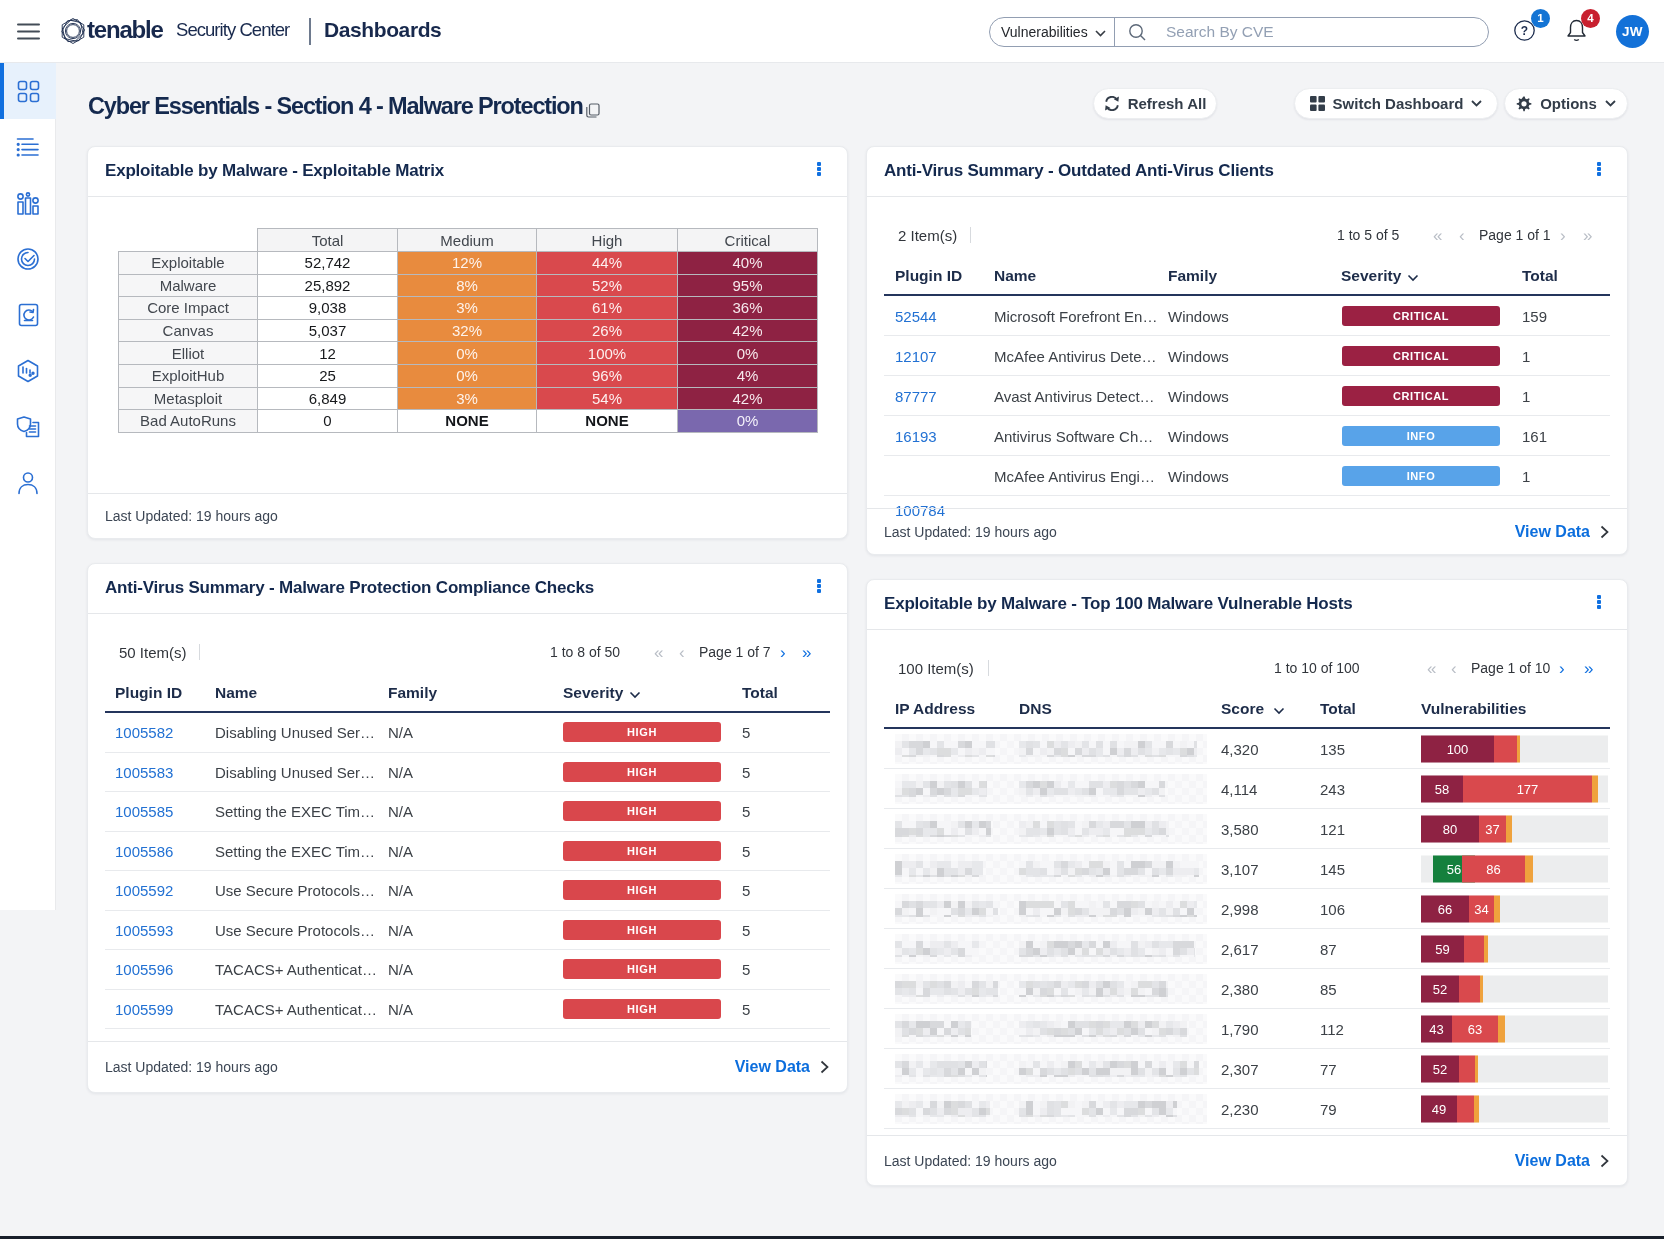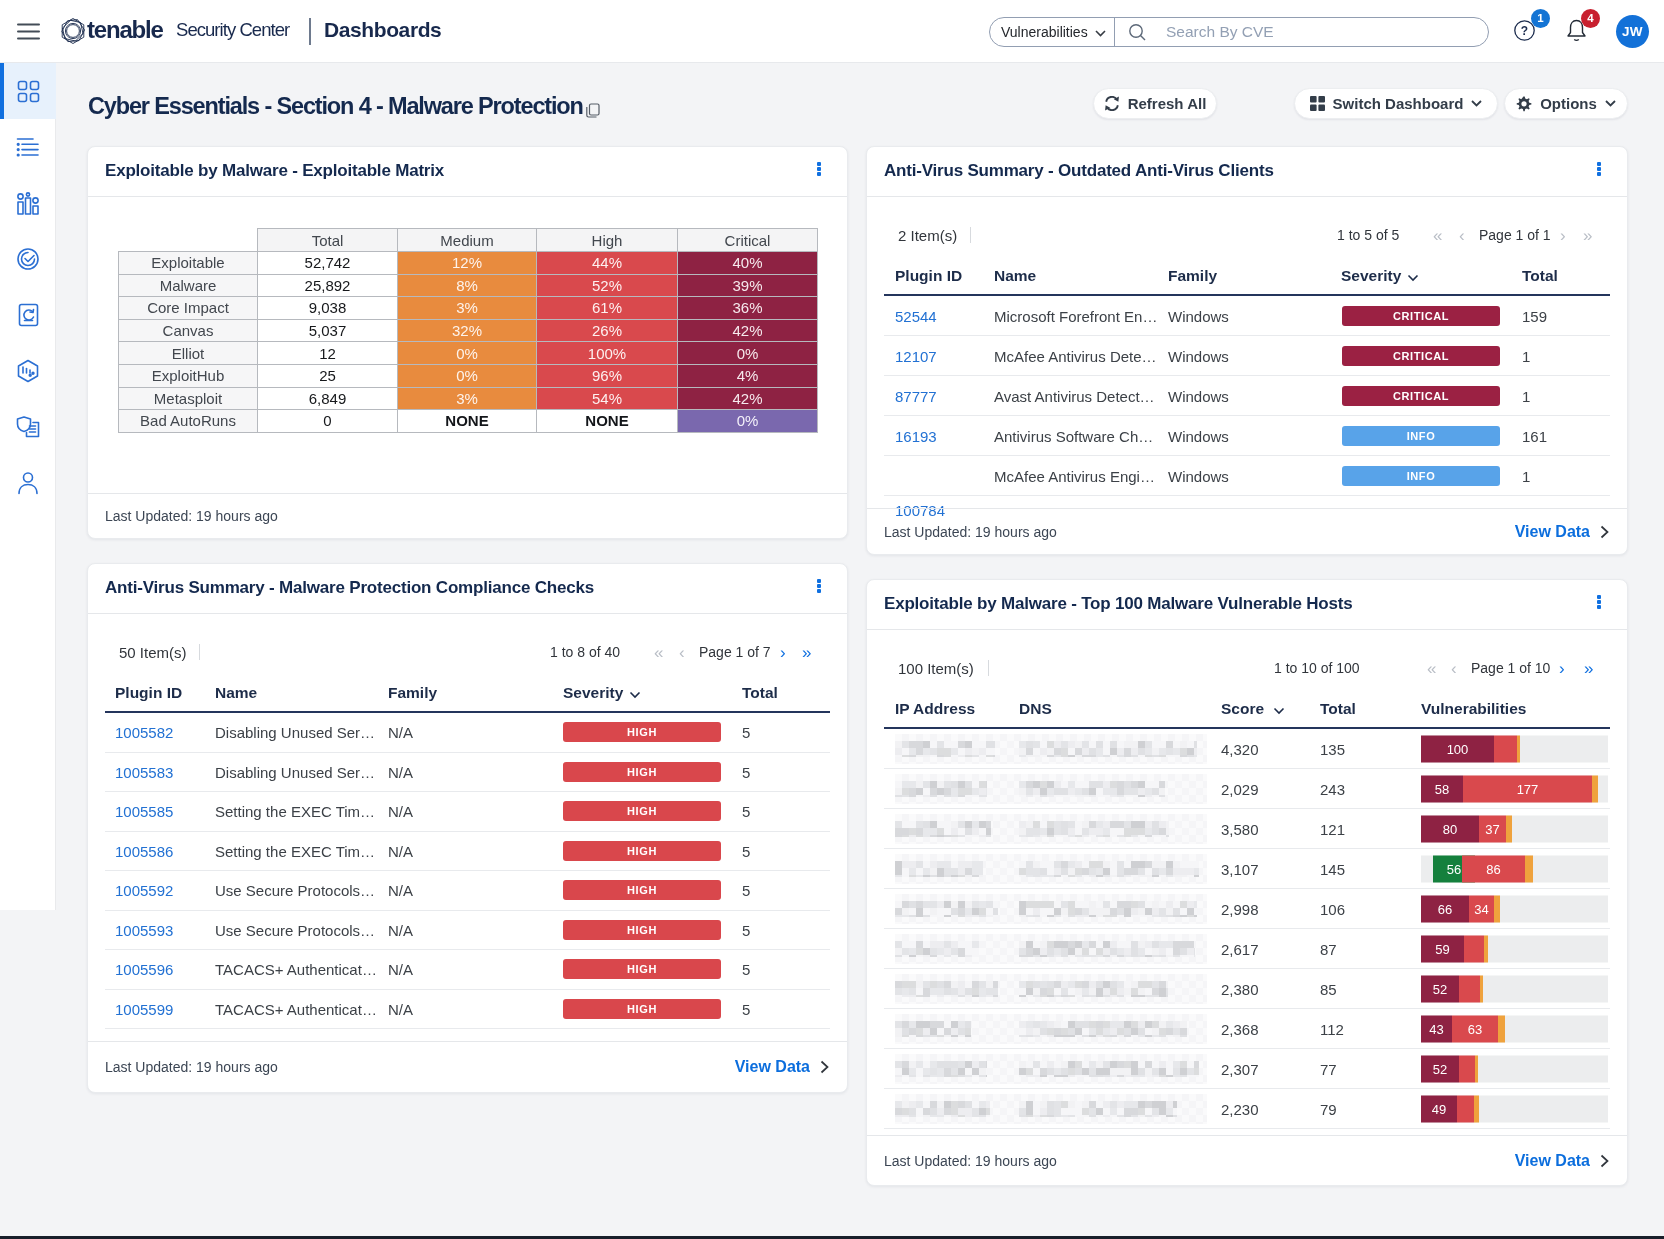--- a/index.html
+++ b/index.html
@@ -266,21 +266,21 @@
           <td class="mtot">52,742</td>
           <td class="cM">12%</td>
           <td class="cH">44%</td>
           <td class="cC">40%</td>
         </tr>
 <tr style="height:22.6px;">
           <td class="mlab">Malware</td>
           <td class="mtot">25,892</td>
           <td class="cM">8%</td>
           <td class="cH">52%</td>
-          <td class="cC">39%</td>
+          <td class="cC">95%</td>
         </tr>
 <tr style="height:22.6px;">
           <td class="mlab">Core Impact</td>
           <td class="mtot">9,038</td>
           <td class="cM">3%</td>
           <td class="cH">61%</td>
           <td class="cC">36%</td>
         </tr>
 <tr style="height:22.6px;">
           <td class="mlab">Canvas</td>
@@ -398,21 +398,21 @@
 <div class="chead">
       <h2>Anti-Virus Summary - Malware Protection Compliance Checks</h2>
       <div class="kebab">
         <i></i>
         <i></i>
         <i></i>
       </div>
     </div>
 <div class="tb-items" style="left:31px;top:80px;">50 Item(s)</div>
     <div class="tb-sep" style="left:111px;top:80px;"></div>
-    <div class="tb-range" style="left:462px;top:80px;">1 to 8 of 40</div>
+    <div class="tb-range" style="left:462px;top:80px;">1 to 8 of 50</div>
     <span class="abs arr dis" style="left:566px;top:80px;">«</span>
     <span class="abs arr dis" style="left:591px;top:80px;">‹</span>
     <div class="pg" style="left:611px;top:80px;">Page 1 of 7</div>
     <span class="abs arr en" style="left:692px;top:80px;">›</span>
     <span class="abs arr en" style="left:714px;top:80px;">»</span>
 <div class="lth" style="left:27px;top:120px;">Plugin ID</div>
     <div class="lth" style="left:127px;top:120px;">Name</div>
     <div class="lth" style="left:300px;top:120px;">Family</div>
     <div class="lth" style="left:475px;top:120px;">Severity</div>
     <div class="lth" style="left:654px;top:120px;">Total</div>
@@ -759,21 +759,21 @@
           <rect x="91" y="14" width="7" height="7" fill="#ededf0"></rect>
           <rect x="98" y="14" width="7" height="7" fill="#e7e8eb"></rect>
           <rect x="105" y="14" width="7" height="7" fill="#f6f6f8"></rect>
           <rect x="112" y="14" width="7" height="7" fill="#f6f6f8"></rect>
           <rect x="119" y="14" width="7" height="7" fill="#cfd0d3"></rect>
           <rect x="126" y="14" width="7" height="7" fill="#ededf0"></rect>
           <rect x="133" y="14" width="7" height="7" fill="#f6f6f8"></rect>
           <rect x="140" y="14" width="7" height="7" fill="#e0e1e4"></rect>
         </svg>
       </div>
-      <span class="cell" style="left:337px;">2,029</span>
+      <span class="cell" style="left:337px;">4,114</span>
       <span class="cell" style="left:436px;">243</span>
       <div class="track">
         <div class="seg" style="left:0;width:42px;background:#8e2243;">58</div>
         <div class="seg" style="left:42px;width:129px;background:#d9494d;">177</div>
         <div class="seg" style="left:171px;width:6px;background:#efa23d;"></div>
       </div>
     </div>
 <div class="lrow" style="top:229px;">
       <div class="lightmos"></div>
       <div class="abs" style="left:11px;top:12px;">
@@ -1551,21 +1551,21 @@
           <rect x="119" y="14" width="7" height="7" fill="#e7e8eb"></rect>
           <rect x="126" y="14" width="7" height="7" fill="#cfd0d3"></rect>
           <rect x="133" y="14" width="7" height="7" fill="#e7e8eb"></rect>
           <rect x="140" y="14" width="7" height="7" fill="#e0e1e4"></rect>
           <rect x="147" y="14" width="7" height="7" fill="#f6f6f8"></rect>
           <rect x="154" y="14" width="7" height="7" fill="#f2f2f4"></rect>
           <rect x="161" y="14" width="7" height="7" fill="#e0e1e4"></rect>
           <rect x="168" y="14" width="7" height="7" fill="#d8d9dc"></rect>
         </svg>
       </div>
-      <span class="cell" style="left:337px;">2,368</span>
+      <span class="cell" style="left:337px;">1,790</span>
       <span class="cell" style="left:436px;">112</span>
       <div class="track">
         <div class="seg" style="left:0;width:31px;background:#8e2243;">43</div>
         <div class="seg" style="left:31px;width:46px;background:#d9494d;">63</div>
         <div class="seg" style="left:77px;width:7px;background:#efa23d;"></div>
       </div>
     </div>
 <div class="lrow" style="top:469px;">
       <div class="lightmos"></div>
       <div class="abs" style="left:11px;top:12px;">

